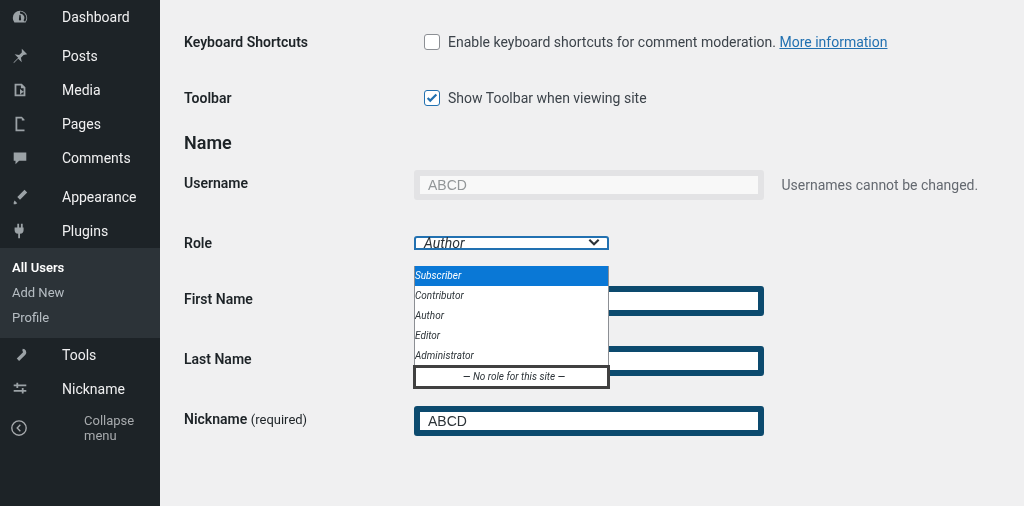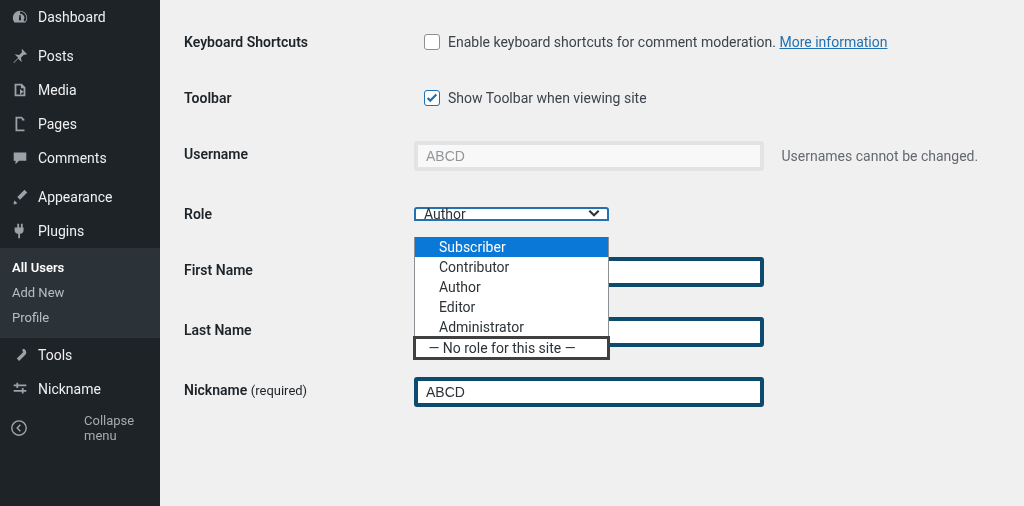--- a/index.html
+++ b/index.html
@@ -22,20 +22,21 @@
   }
   .menu-item {
     display: flex;
     align-items: center;
     height: 34px;
     color: #f0f0f1;
     font-size: 14px;
     padding-left: 10px;
     cursor: pointer;
     position: relative;
+    gap: 24px;
   }
   .menu-item .dashicon {
     width: 20px; height: 20px;
     margin-right: 8px;
     display: flex;
     align-items: center;
     justify-content: center;
     color: rgba(240,246,252,.6);
   }
   .menu-item.highlighted {
@@ -130,21 +131,21 @@
   }
   .checkbox.checked { border-color: #2271b1; }
   .checkbox.checked svg { display: block; }
   .checkbox svg { display: none; width: 14px; height: 14px; }
   .label-text { font-size: 14px; color: #3c434a; }
   a.link { color: #2271b1; text-decoration: underline; }
 
   .text-input {
     width: 350px;
     height: 30px;
-    border: 4px solid #0c4a6e;
+    border: 6px solid #0c4a6e;
     border-radius: 3px;
     background: #fff;
     font-size: 14px;
     padding: 0 8px;
     color: #2c3338;
   }
   .text-input.disabled {
     background: rgba(255,255,255,.5);
     border-color: rgba(220,220,222,.75);
     color: rgba(44,51,56,.5);
@@ -158,38 +159,39 @@
     border-radius: 3px 3px 0 0;
     background: #fff;
     display: flex;
     align-items: center;
     justify-content: space-between;
     padding: 0 6px 0 8px;
     color: #2c3338;
     font-size: 14px;
     position: relative;
     cursor: pointer;
+    font-style: italic;
   }
   .select-box .chev { color: #2c3338; }
   .select-dropdown {
     position: absolute;
     top: 28px;
     left: -2px;
     width: 195px;
     background: #fff;
     border: 1px solid #8c8f94;
     border-top: none;
     z-index: 5;
   }
   .select-option {
     height: 20px;
     line-height: 20px;
-    font-size: 14px;
+    font-size: 10px;
     color: #2c3338;
-    padding: 0 24px;
+    padding: 0 0;
     cursor: pointer;
     white-space: nowrap;
   }
   .select-option.highlighted {
     background: #0a78d6;
     color: #fff;
   }
   .select-option.red-boxed {
     border: 3px solid #404040;
     margin: -1px -2px -2px -2px;
@@ -319,20 +321,21 @@
                   <path d="M3 8l3 3 7-7" stroke="#2271b1" stroke-width="2.5" fill="none"></path>
                 </svg>
           </span>
           <span class="label-text">Show Toolbar when viewing site</span>
         </div>
       </td>
     </tr>
   </tbody>
     </table>
 
+  <h2 class="section">Name</h2>
 
   <table class="form-table">
     <tbody>
         <tr>
       <th>Username</th>
       <td>
         <input type="text" class="text-input disabled" disabled="" value="ABCD" style="">
         <span class="description">Usernames cannot be changed.</span>
       </td>
     </tr>

